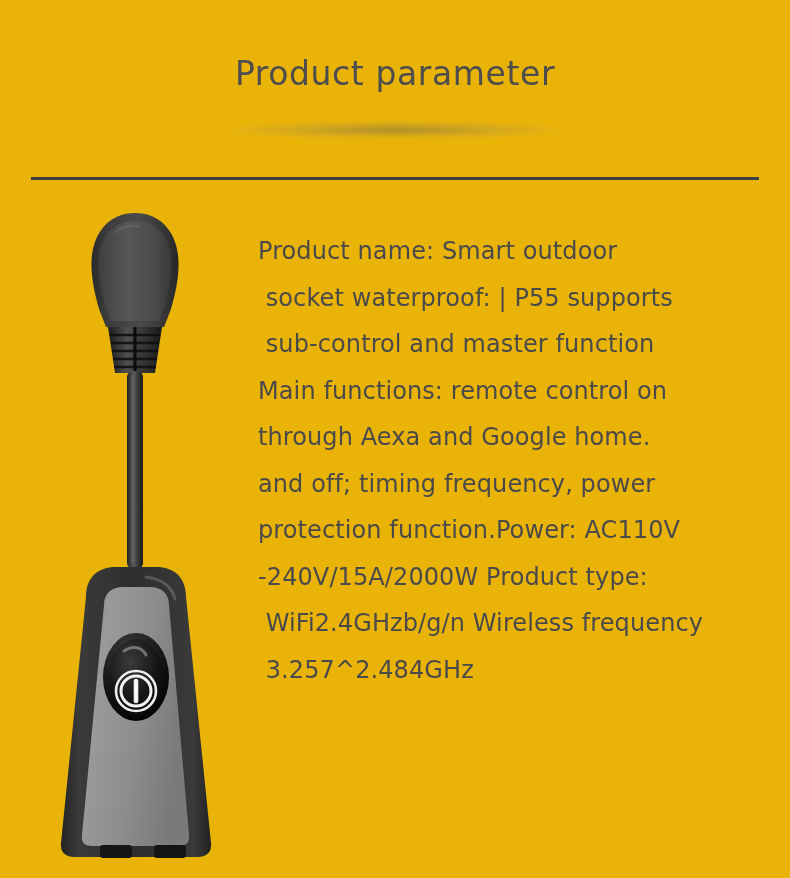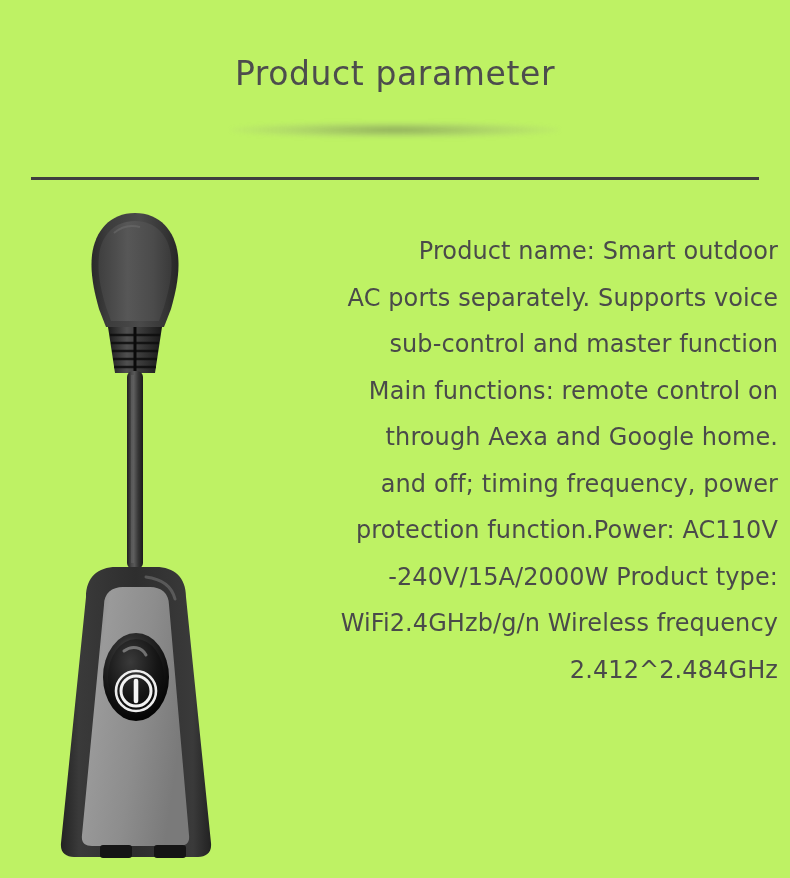--- a/index.html
+++ b/index.html
@@ -8,21 +8,21 @@
     padding: 0;
     background: #ffffff;
   }
   body {
     font-family: "DejaVu Sans", sans-serif;
   }
   .page {
     position: relative;
     width: 790px;
     height: 878px;
-    background: #bef264;
+    background: #eab308;
     overflow: hidden;
   }
 
   
   .title-wrap {
     position: absolute;
     left: 0;
     top: 56px;
     width: 790px;
     text-align: center;
@@ -61,21 +61,20 @@
     height: 3px;
     background: #3f3f3f;
   }
 
   
   .spec-text {
     position: absolute;
     left: 258px;
     top: 228px;
     width: 520px;
-    text-align: right;
   }
   .spec-line {
     font-family: "DejaVu Sans", sans-serif;
     font-size: 24px;
     font-weight: 400;
     color: #4a4a4a;
     line-height: 46.5px;
     white-space: pre;
     letter-spacing: 0.1px;
   }
@@ -239,24 +238,24 @@
 
       <g>
         <rect x="72" y="640" width="32" height="13" rx="3" fill="#151515"></rect>
         <rect x="126" y="640" width="32" height="13" rx="3" fill="#151515"></rect>
       </g>
     </svg>
   </div>
 
   <div class="spec-text">
     <div class="spec-line">Product name: Smart outdoor</div>
-    <div class="spec-line">AC ports separately. Supports voice</div>
+    <div class="spec-line"> socket waterproof: | P55 supports</div>
     <div class="spec-line"> sub-control and master function</div>
     <div class="spec-line">Main functions: remote control on</div>
     <div class="spec-line">through Aexa and Google home.</div>
     <div class="spec-line">and off; timing frequency, power</div>
     <div class="spec-line">protection function.Power: AC110V</div>
     <div class="spec-line">-240V/15A/2000W Product type:</div>
     <div class="spec-line"> WiFi2.4GHzb/g/n Wireless frequency</div>
-    <div class="spec-line"> 2.412^2.484GHz</div>
+    <div class="spec-line"> 3.257^2.484GHz</div>
   </div>
 
 </div>
 
 </body></html>

